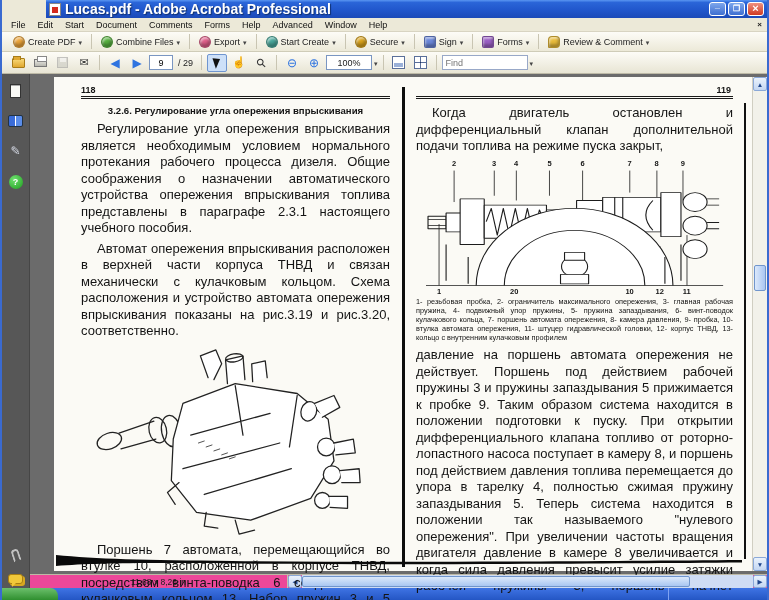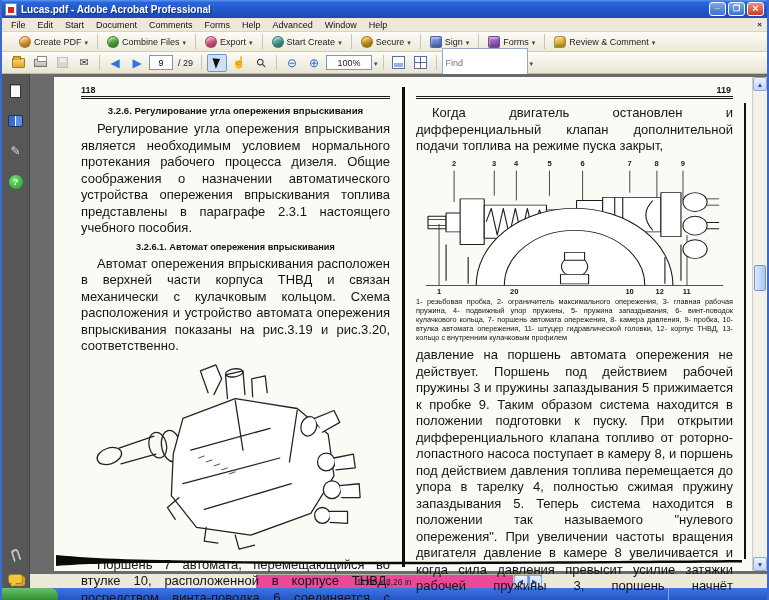--- a/index.html
+++ b/index.html
@@ -2,38 +2,38 @@
 <html><head>
 <meta charset="utf-8">
 <style>
   * { margin:0; padding:0; box-sizing:border-box; }
   html,body { width:769px; height:600px; overflow:hidden; font-family:"Liberation Sans",sans-serif; background:#6b6b6b; }
   .win { width:769px; height:600px; display:flex; flex-direction:column; background:#ECE9D8; border-left:2px solid #3a6ad0; border-right:2px solid #3a6ad0; }
 
   
   .titlebar { height:18px; flex:none; display:flex; align-items:center; gap:4px; padding:0 3px;
     background:linear-gradient(180deg,#5a96f2 0%,#2a65d8 14%,#2157cc 55%,#1b4ab8 100%);
-    color:#fff; font-size:10px; font-weight:bold; text-shadow:1px 1px 1px #10306e; }
+    color:#fff; font-size:14px; font-weight:bold; text-shadow:1px 1px 1px #10306e;margin-left:44px; }
   .pdficon { width:12px; height:13px; background:#fff; border:1px solid #888; position:relative; flex:none; }
   .pdficon::after { content:""; position:absolute; left:2px; top:3px; width:6px; height:6px; background:#d42a1e; }
   .winbtns { margin-left:auto; display:flex; gap:2px; }
   .wb { width:17px; height:14px; border-radius:3px; border:1px solid #fff; color:#fff; font-size:9px; line-height:11px; text-align:center;
     background:linear-gradient(#7da6ec,#3f6fd0); text-shadow:none; font-weight:bold; }
   .wb.close { background:linear-gradient(#ef9180,#cf3a22); }
   .wb.min::before { content:"_"; position:relative; top:-3px; }
   .wb.max::before { content:"❐"; font-size:8px; }
   .wb.close::before { content:"×"; font-size:11px; }
 
   
   .menubar { height:14px; flex:none; display:flex; align-items:center; background:#ECE9D8; border-bottom:1px solid #d8d4c2; font-size:9px; color:#111; padding-left:3px; }
   .mi { padding:0 6px; }
   .menubar-x { margin-left:auto; padding-right:5px; font-size:8px; color:#222; font-weight:bold; }
 
   
-  .tb1 { height:20px; flex:none; display:flex; align-items:center; gap:2px; padding-left:13px; font-size:9px; color:#222;
+  .tb1 { height:20px; flex:none; display:flex; align-items:center; gap:2px; padding-left:7px; font-size:9px; color:#222;
     background:linear-gradient(#fdfcf7,#ece9d8); border-bottom:1px solid #cfccb8; }
   .tb1btn { display:flex; align-items:center; gap:3px; padding:1px 4px; border-radius:2px; }
   .bdg { width:12px; height:12px; border-radius:50%; flex:none; box-shadow:inset -1px -3px 3px rgba(0,0,0,.3), inset 1px 2px 2px rgba(255,255,255,.5); border:1px solid rgba(0,0,0,.25); }
   .c-create { background:#eda53a; } .c-combine { background:#57b13f; } .c-export { background:#df5f8a; }
   .c-meeting { background:#49a79b; } .c-secure { background:#d9a21b; } .c-sign { background:#6a86d8; border-radius:2px; }
   .c-forms { background:#9a5fc4; border-radius:2px; } .c-review { background:#e8bb3a; border-radius:4px 4px 4px 1px; }
   .car::after { content:"▾"; font-size:7px; color:#444; }
   .sep { width:1px; height:15px; background:#c9c5b2; margin:0 3px; flex:none; }
 
   
@@ -50,35 +50,35 @@
   .glyph-blue { color:#2f74e0; font-size:12px; line-height:1; }
   .glyph-dark { color:#333; font-size:11px; line-height:1; }
   .pageinput { width:24px; height:15px; font-size:9px; text-align:center; border:1px solid #7a96c2; font-family:"Liberation Sans",sans-serif; }
   .pagecount { padding:0 3px; }
   .cursorpointer { width:0; height:0; border-left:7px solid #111; border-top:3px solid transparent; border-bottom:8px solid transparent; transform:rotate(-18deg); }
   .loupe { display:inline-block; transform:rotate(-45deg); font-size:12px; color:#333; }
   .zoombox { width:46px; height:15px; background:#fff; border:1px solid #7a96c2; font-size:9px; display:flex; align-items:center; justify-content:center; }
   .vic { width:13px; height:13px; border:1px solid #5a6f9a; background:#fff; position:relative; }
   .vic.split::after { content:""; position:absolute; left:1px; right:1px; bottom:1px; height:4px; background:#9ab0d8; }
   .vic.quad { background:linear-gradient(90deg,#fff 46%,#5a6f9a 46% 54%,#fff 54%), linear-gradient(#fff 46%,#5a6f9a 46% 54%,#fff 54%); background-blend-mode:multiply; }
-  .findinput { width:86px; height:29px; border:1px solid #98a8c8; font-size:9px; padding:0 3px; font-family:"Liberation Sans",sans-serif; }
+  .findinput { width:86px; height:15px; border:1px solid #98a8c8; font-size:9px; padding:0 3px; font-family:"Liberation Sans",sans-serif; }
 
   
   .main { flex:1; display:flex; min-height:0; }
   .sidebar { width:28px; flex:none; background:#575757; border-right:1px solid #464646; display:flex; flex-direction:column; align-items:center; padding:10px 0 4px; gap:17px; }
   .sb-bottom { margin-top:auto; display:flex; flex-direction:column; align-items:center; gap:12px; }
   .i-pages { width:11px; height:14px; background:#fafaf6; border:1px solid #333; box-shadow:inset 0 3px 0 -2px #aaa, inset 0 6px 0 -5px #aaa; }
   .i-book { width:15px; height:12px; border-radius:2px; background:linear-gradient(90deg,#3a6cd8 46%,#ffffff 46% 54%,#5a8ce8 54%); border:1px solid #234; }
   .i-pen { color:#d8dce8; font-size:12px; transform:rotate(0deg); }
   .i-help { width:14px; height:14px; border-radius:50%; background:radial-gradient(circle at 35% 30%,#6fe06f,#1f9f1f); color:#fff; font-size:9px; font-weight:bold; display:flex; align-items:center; justify-content:center; }
   .i-clip { width:8px; height:13px; border:2px solid #c2c2c2; border-radius:4px 4px 2px 2px; border-bottom-color:transparent; transform:rotate(-18deg); }
   .i-comm { width:15px; height:10px; background:#f0c83a; border:1px solid #a87f12; border-radius:3px; position:relative; box-shadow:2px 2px 0 #d8a820; }
   .i-comm::after { content:""; position:absolute; left:3px; bottom:-4px; border-left:4px solid #f0c83a; border-bottom:4px solid transparent; }
 
-  .content { flex:1; display:flex; flex-direction:column; min-width:0;align-items:center; }
+  .content { flex:1; display:flex; flex-direction:column; min-width:0; }
   .docarea { flex:1; min-height:0; display:flex; background:#6b6b6b; padding:3px 0 3px 24px; }
   .scan { flex:1; background:#fbfaf5; position:relative; display:flex; min-width:0; }
   .spine { position:absolute; left:calc(50% - 1px); top:10px; bottom:4px; width:2.5px; background:#0d0d0d; }
   .foldline { position:absolute; right:6px; top:26px; bottom:12px; width:2px; background:#111; }
   .smudge { position:absolute; left:2px; bottom:4px; width:calc(100% - 12px); height:18px; }
 
   .pg { width:50%; position:relative; color:#141414; }
   .pg118 { padding:8px 13px 4px 27px; }
   .pg119 { padding:8px 19px 4px 13px; }
   .pnum { font-weight:bold; font-size:9px; }
@@ -268,21 +268,20 @@
 
     <div class="content">
       <div class="docarea">
         <div class="scan">
 
           <div class="pg pg118">
             <div class="pnum">118</div>
             <div class="prule"></div>
             <div class="h1">3.2.6. Регулирование угла опережения впрыскивания</div>
             <p class="ind">Регулирование угла опережения впрыскивания является необходимым условием нормального протекания рабочего процесса дизеля. Общие соображения о назначении автоматического устройства опережения впрыскивания топлива представлены в параграфе 2.3.1 настоящего учебного пособия.</p>
-            <div class="h2">3.2.6.1. Автомат опережения впрыскивания</div>
             <p class="ind">Автомат опережения впрыскивания расположен в верхней части корпуса ТНВД и связан механически с кулачковым кольцом. Схема расположения и устройство автомата опережения впрыскивания показаны на рис.3.19 и рис.3.20, соответственно.</p>
             <svg class="fig319" viewBox="0 0 300 200" preserveAspectRatio="none">
               <g stroke="#222" fill="none" stroke-width="1.3" stroke-linejoin="round" stroke-linecap="round">
                 <ellipse cx="20" cy="98" rx="13" ry="8" transform="rotate(-18 20 98)"></ellipse>
                 <path d="M30,90 L66,78 M32,106 L68,96"></path>
                 <ellipse cx="70" cy="87" rx="9" ry="13" transform="rotate(-14 70 87)"></ellipse>
                 <ellipse cx="84" cy="88" rx="10" ry="16" transform="rotate(-12 84 88)"></ellipse>
                 <path d="M96,60 L150,40 L214,50 L246,76 L252,118 L228,156 L166,178 L110,170 L84,138 L86,96 Z" fill="#fff"></path>
                 <path d="M104,92 L186,70 M96,126 L196,100 M118,152 L208,126 M150,42 L158,92 M214,52 L206,104"></path>
                 <path d="M142,40 L140,16 L158,12 L160,36" fill="#fff"></path>

